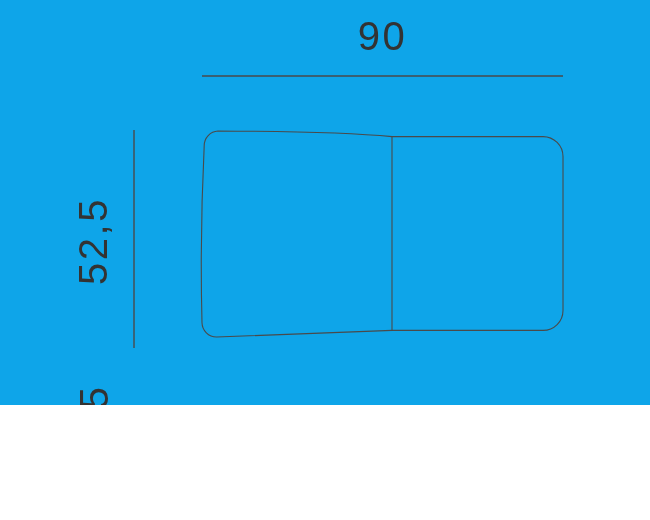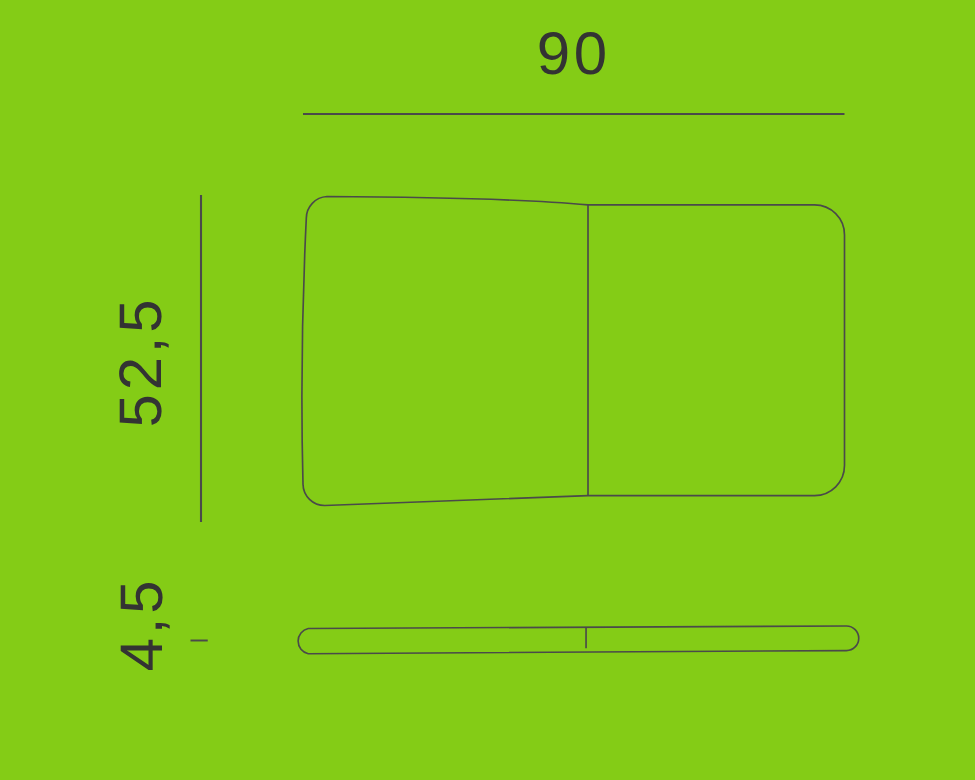--- a/index.html
+++ b/index.html
@@ -3,22 +3,22 @@
 <meta charset="utf-8">
 <style>
   html, body {
     margin: 0;
     padding: 0;
     background: #ffffff;
   }
   .canvas {
     position: relative;
     width: 650px;
-    height: 520px;
-    background: #84cc16;
+    height: 405px;
+    background: #0ea5e9;
     overflow: hidden;
   }
   svg.drawing {
     position: absolute;
     left: 0;
     top: 0;
   }
   svg.drawing text {
     font-family: "Liberation Sans", sans-serif;
     font-size: 40px;

